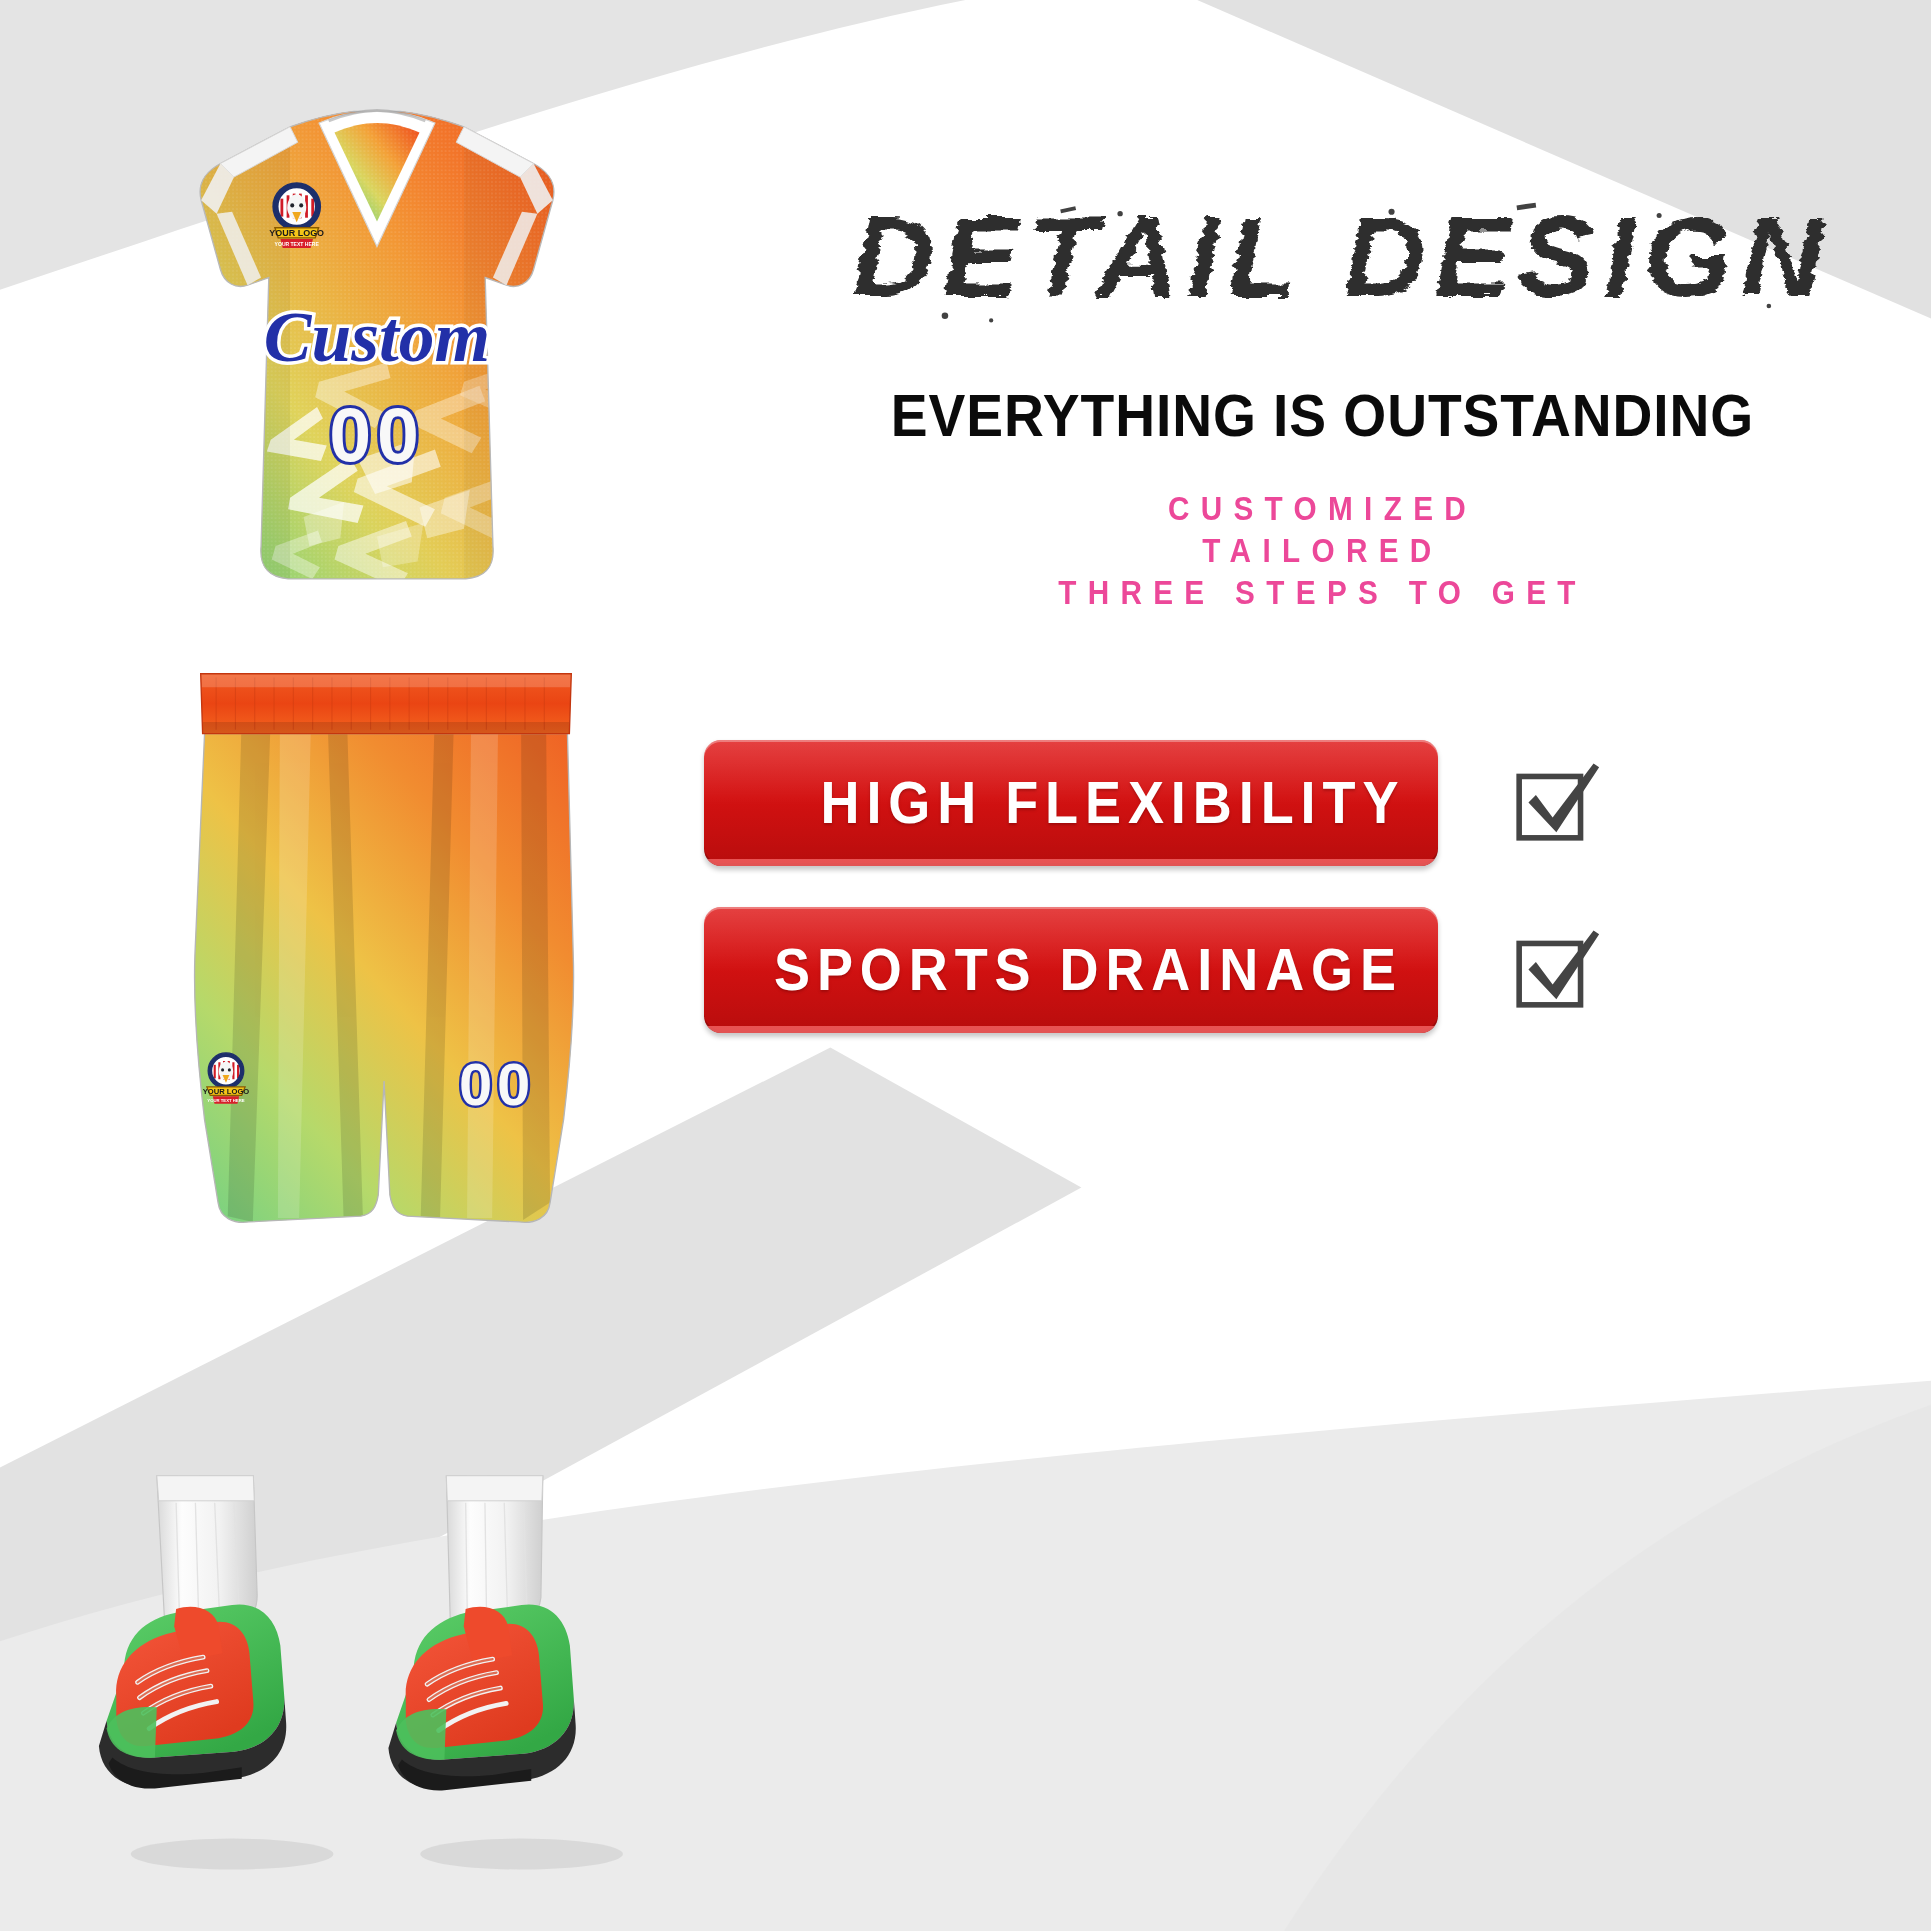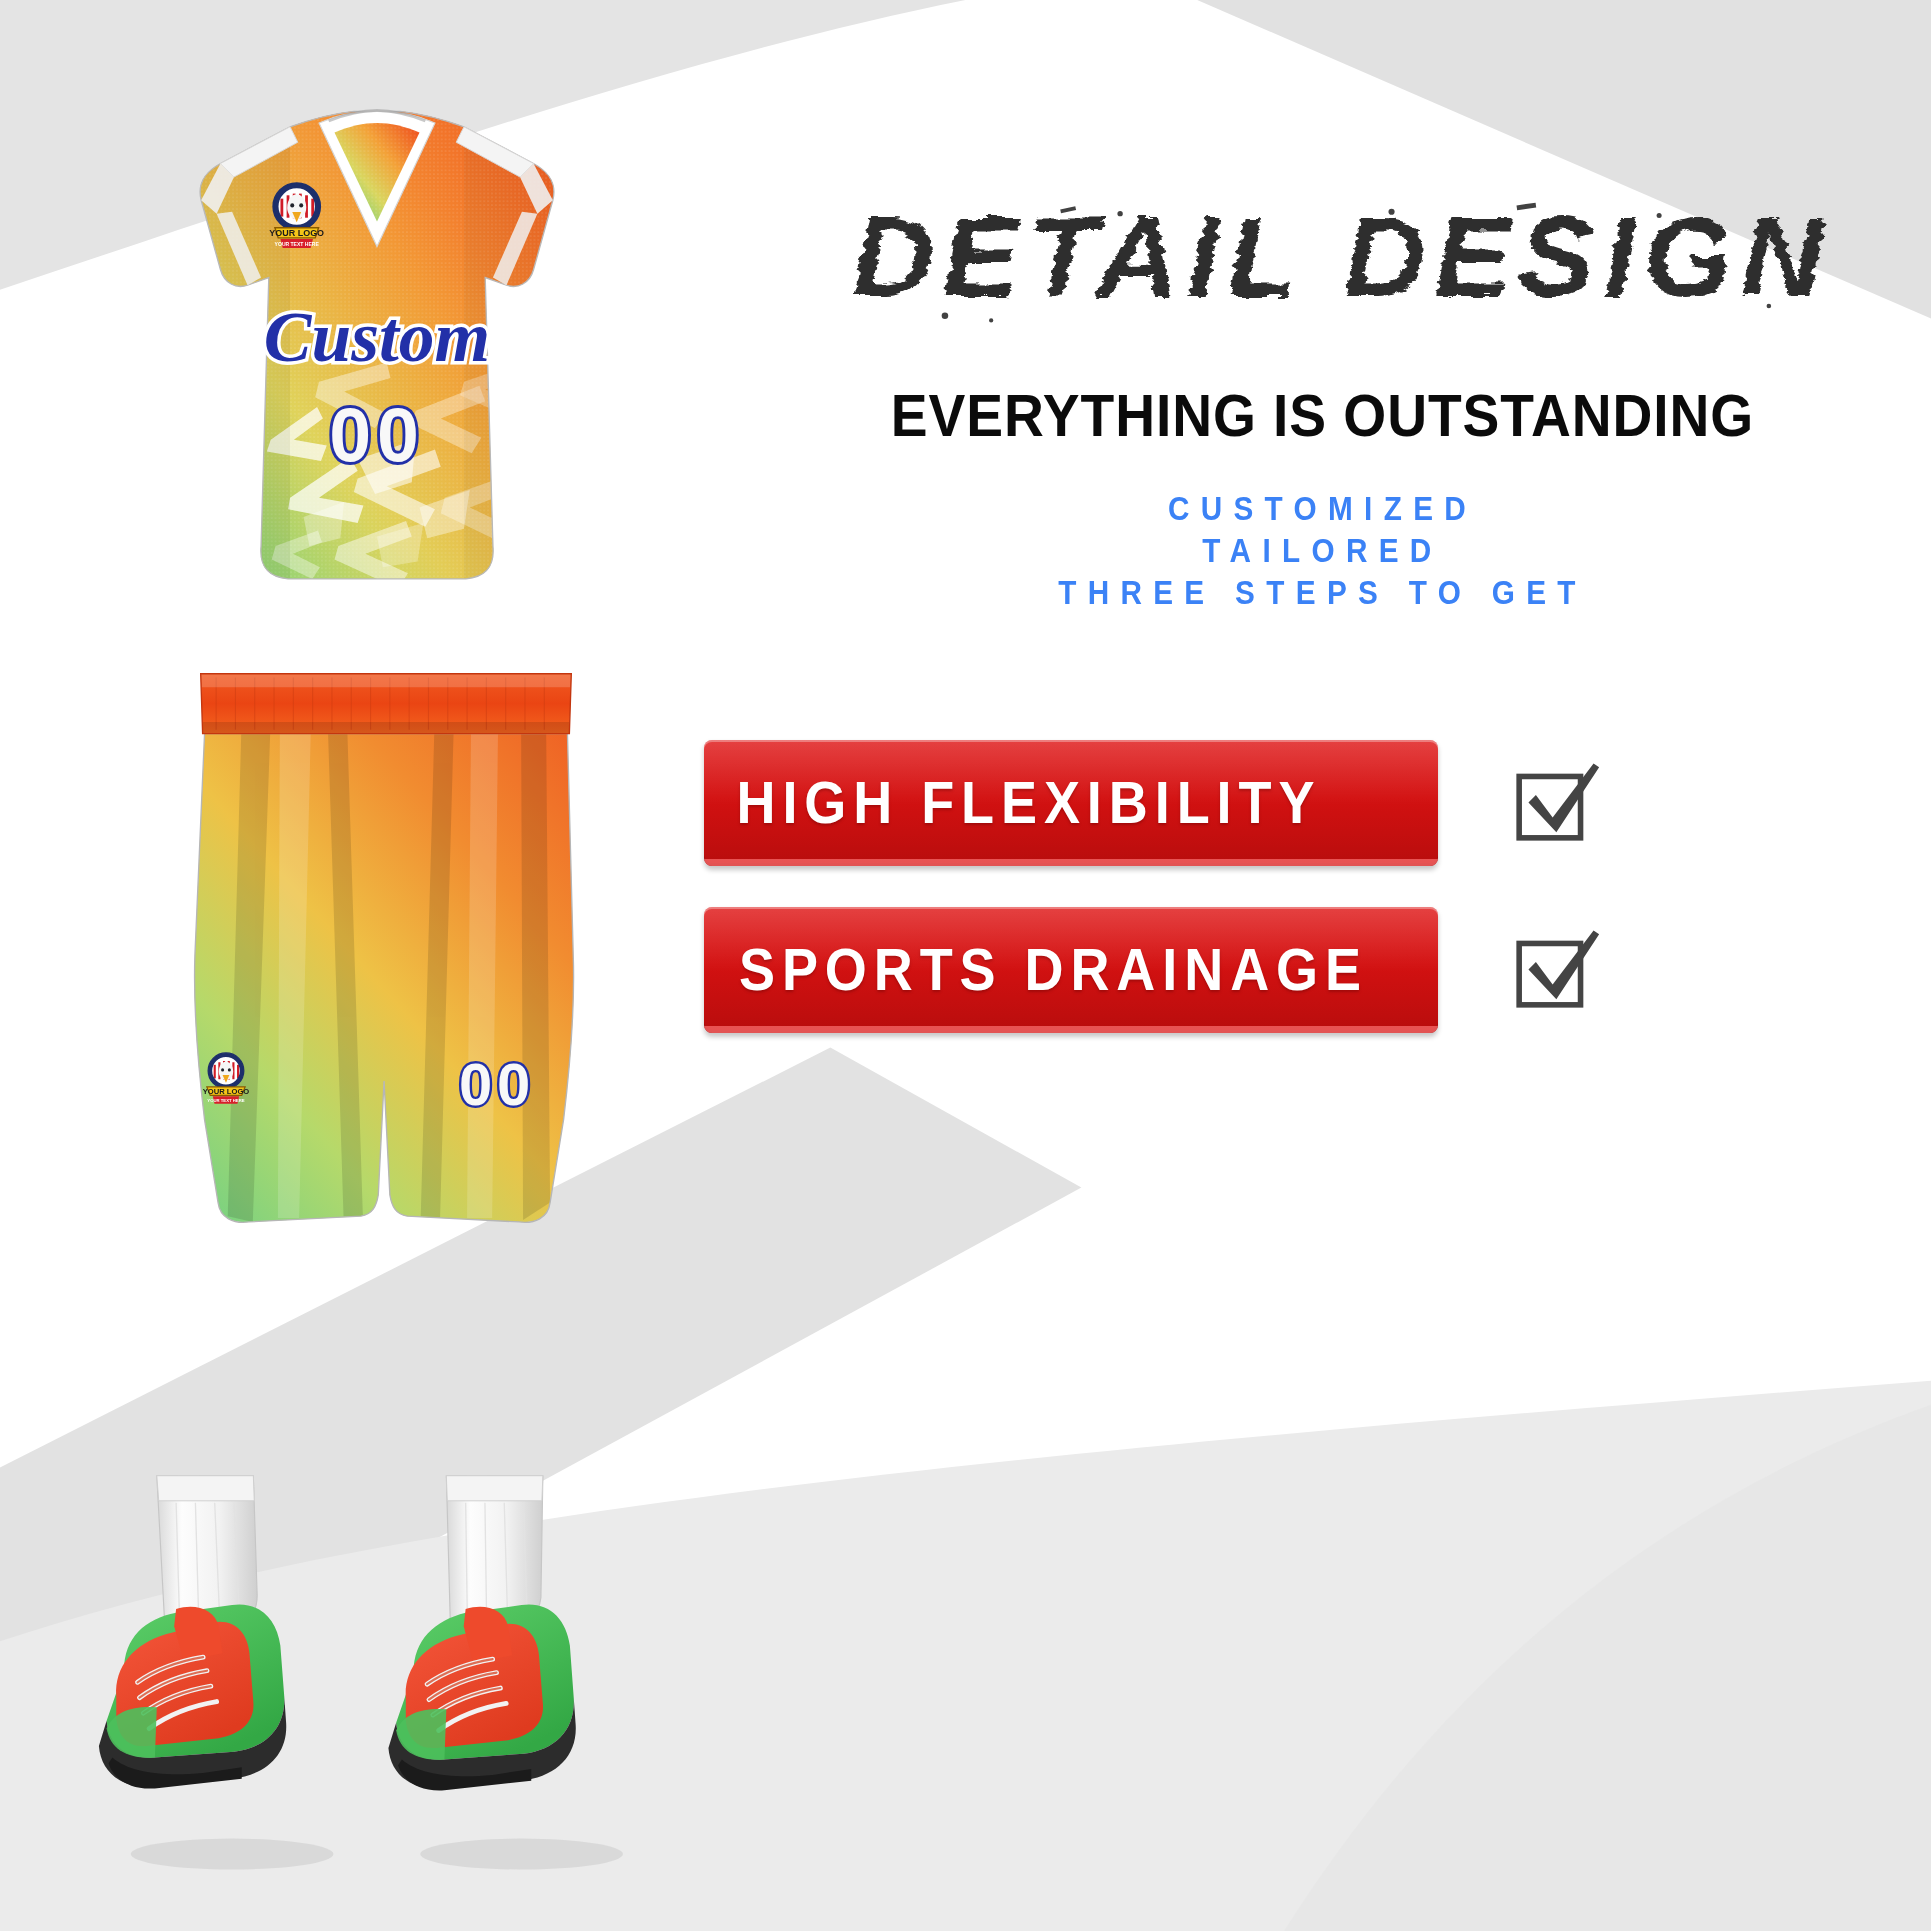--- a/index.html
+++ b/index.html
@@ -31,40 +31,40 @@
   }
   .subtitle{
     position:absolute;left:-87px;top:386px;width:1159px;
     text-align:center;font-size:60px;line-height:1;
     font-weight:700;color:#0b0b0b;
     letter-spacing:1px;
     transform:scaleX(0.92);
   }
   .taglines{
     position:absolute;left:-87px;top:488px;width:1159px;
-    text-align:center;color:#3b82f6;
+    text-align:center;color:#ec4899;
   }
   .tagline{
     font-size:33px;font-weight:700;letter-spacing:12.6px;
     line-height:1.28;transform:scaleX(0.9);
   }
 
   
   .features{position:absolute;left:-126px;top:719px;width:1139px;}
   .feature-row{
     display:flex;align-items:center;height:167px;position:relative;
   }
   .banner{
     position:relative;
-    width:734px;height:126px;border-radius:8px;
+    width:734px;height:126px;border-radius:17px;
     background:linear-gradient(180deg,#e01d1d 0%,#d31111 45%,#b80d0d 100%);
     box-shadow:0 3.9px 5.8px rgba(0,0,0,.22),
                inset 0 1.9px 0 rgba(255,255,255,.32),
                inset 0 -2.9px 0 rgba(0,0,0,.18);
-    display:flex;align-items:center;justify-content:flex-start;
+    display:flex;align-items:center;justify-content:flex-end;
     overflow:hidden;
   }
   .banner::before{
     content:"";position:absolute;left:0;right:0;top:0;height:52%;
     background:linear-gradient(180deg,rgba(255,255,255,.16),rgba(255,255,255,0));
     pointer-events:none;
   }
   .banner::after{
     content:"";position:absolute;left:-5.8px;right:-5.8px;bottom:-6.8px;height:13.5px;
     border-radius:0 0 13.5px 13.5px;

